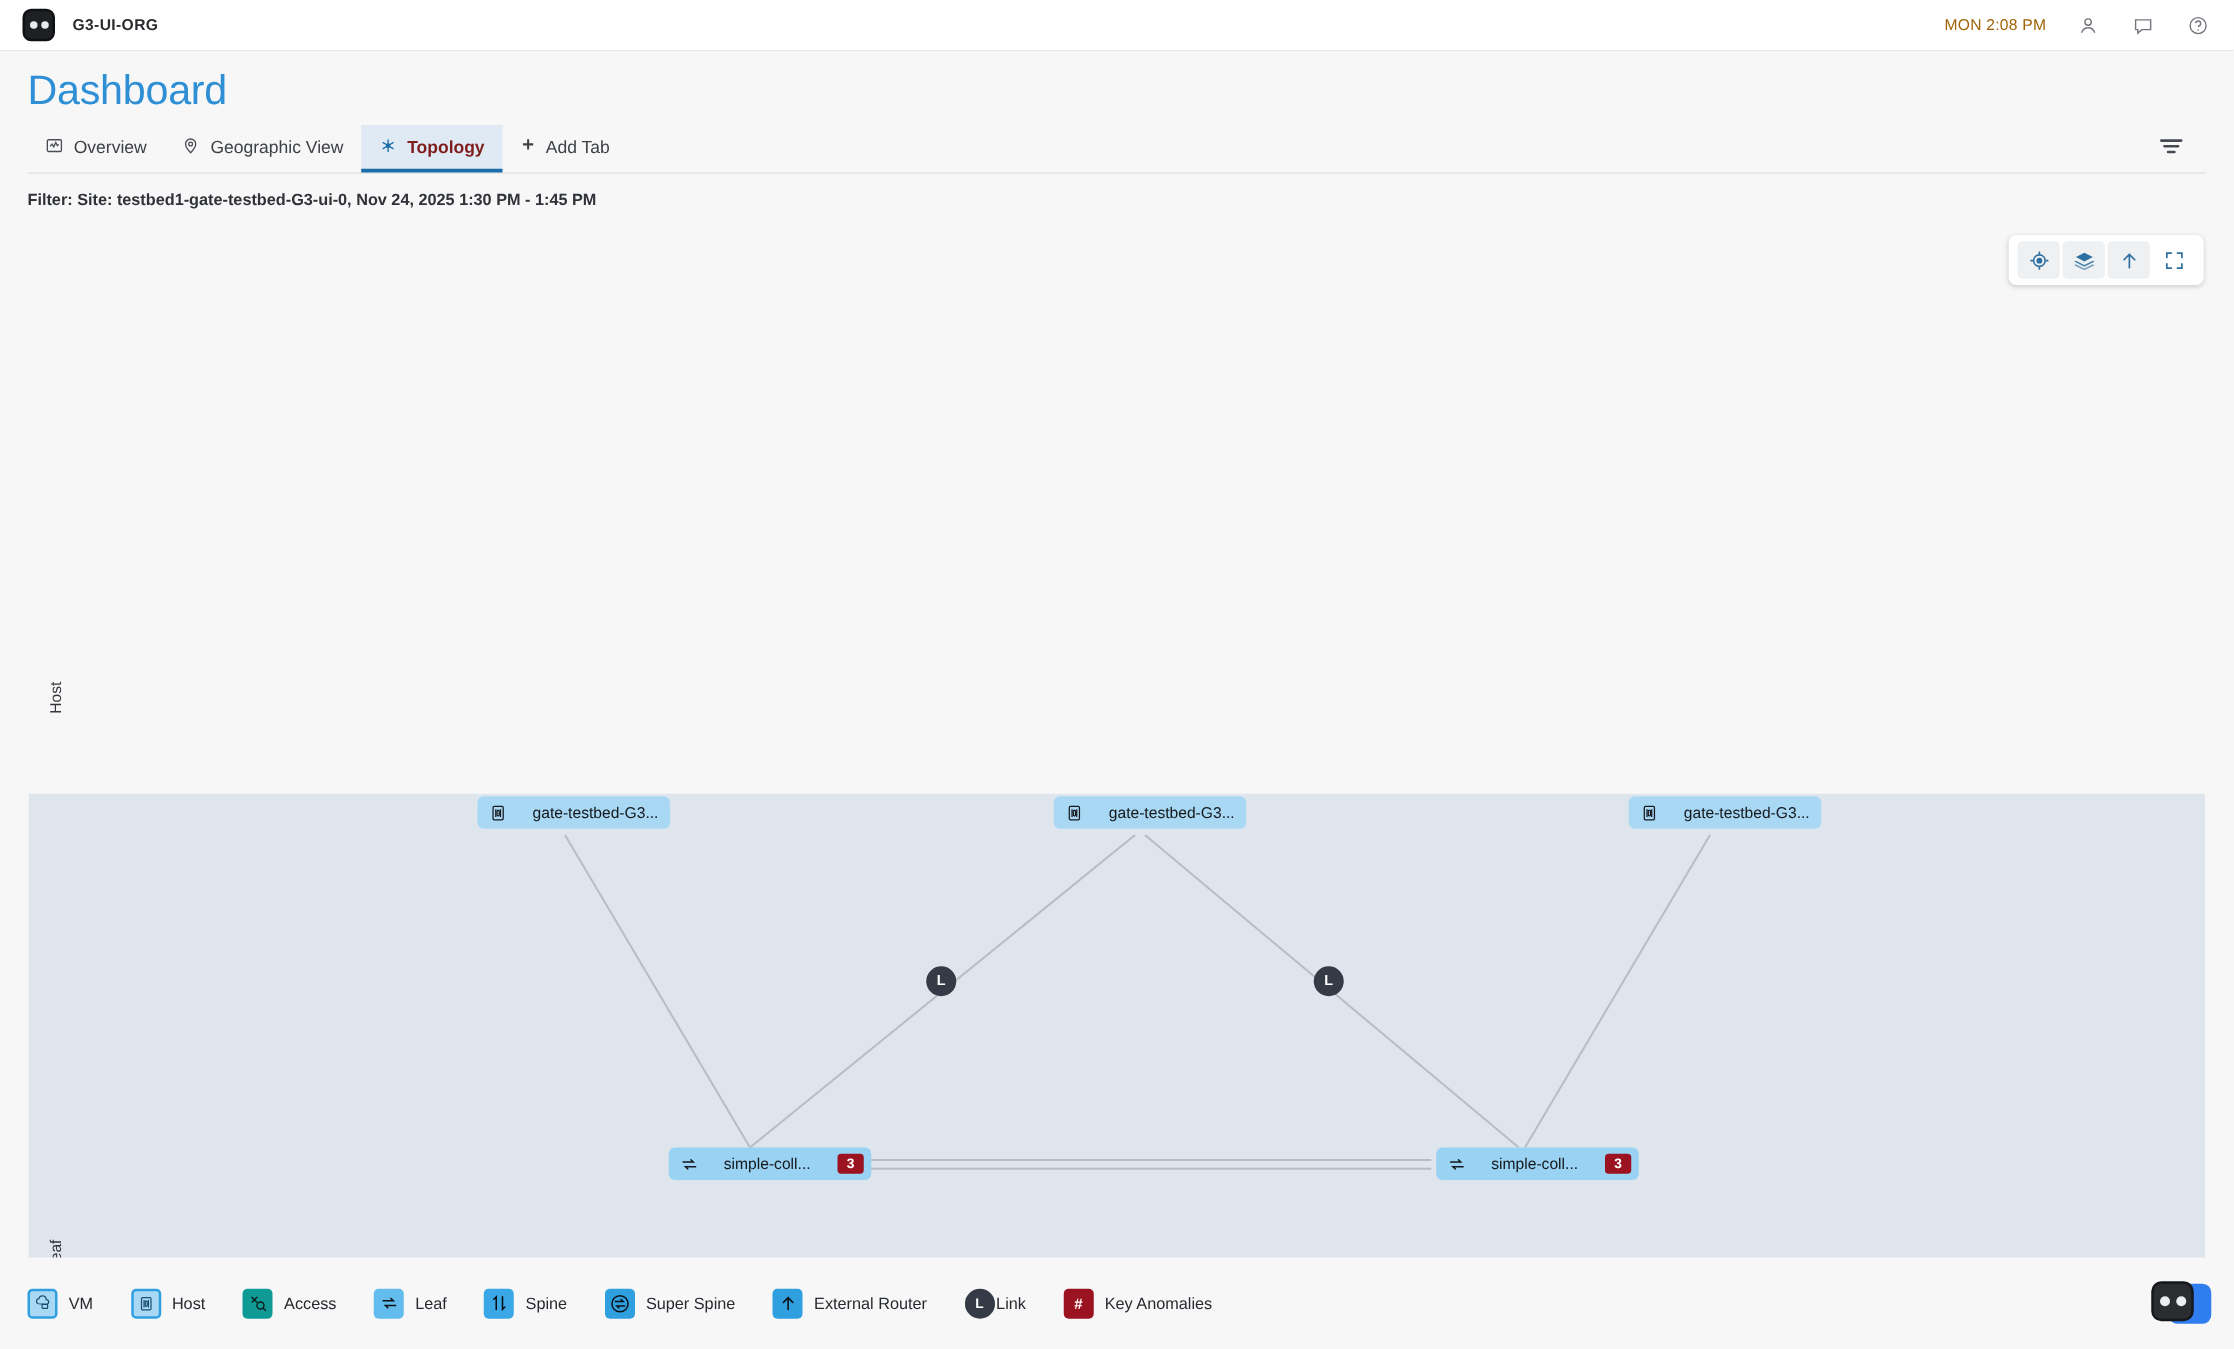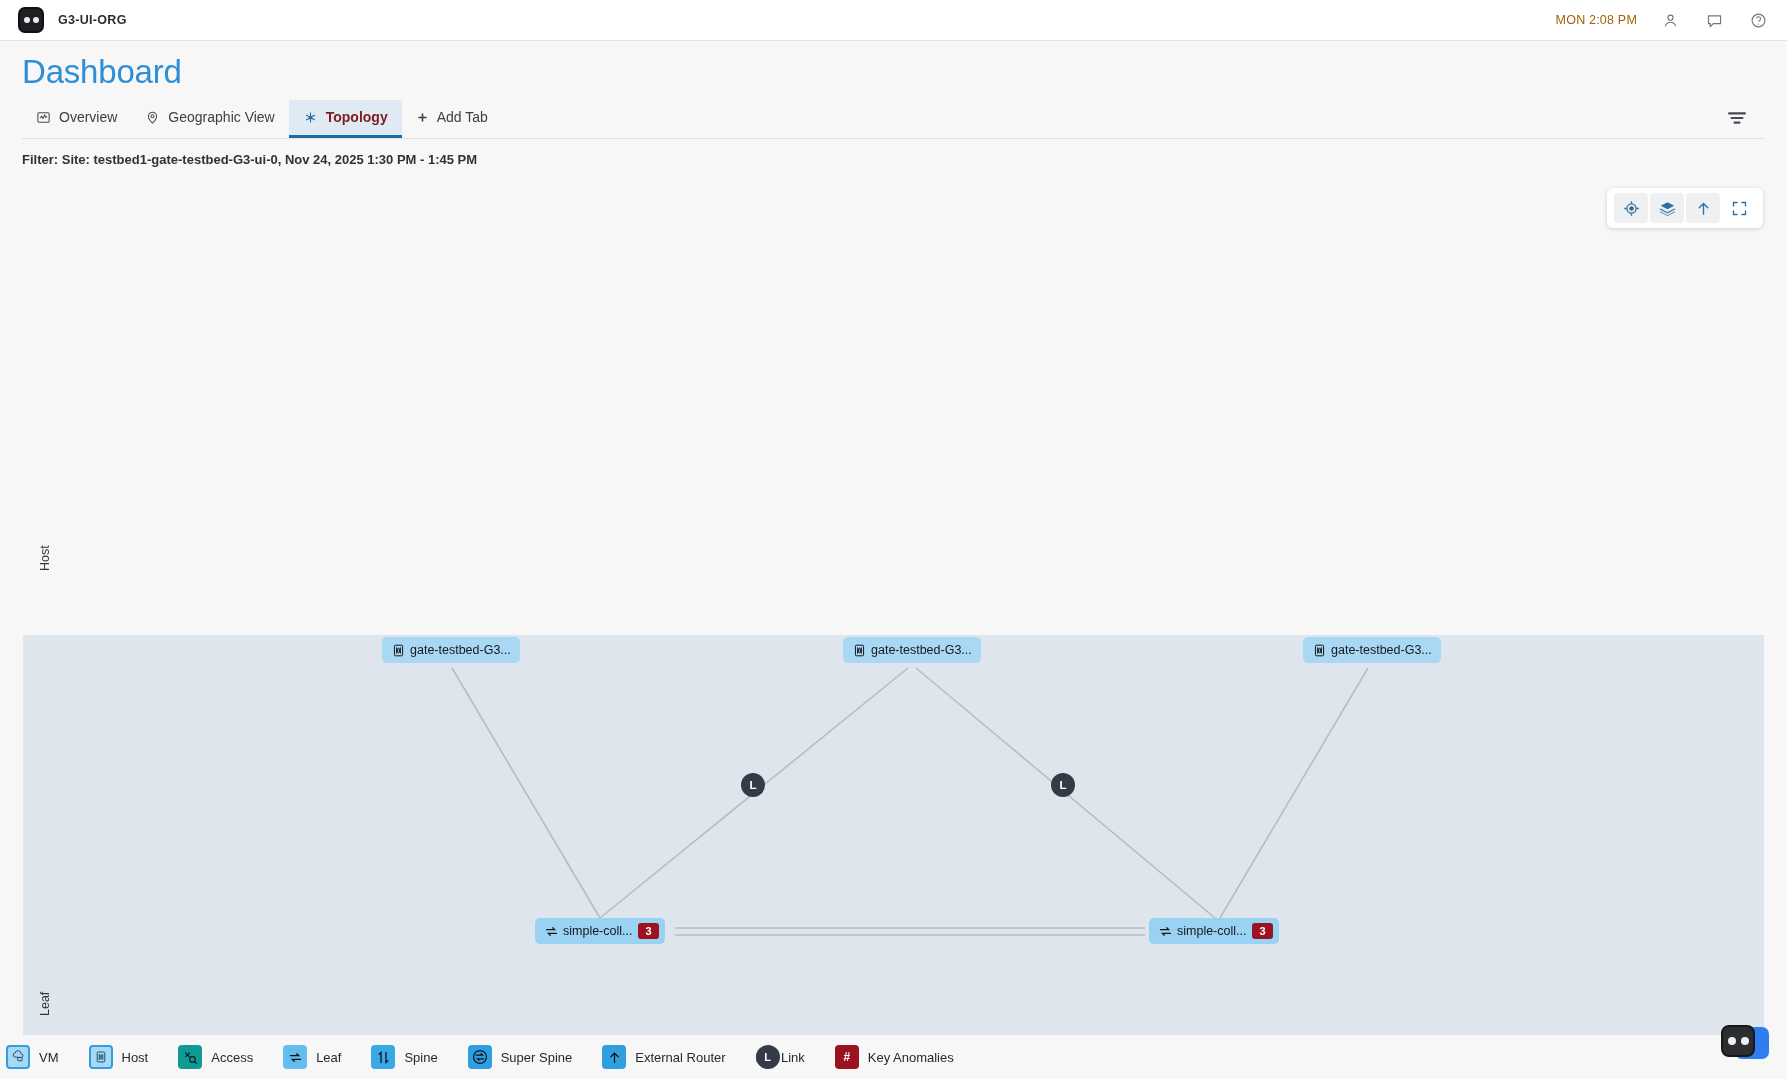--- a/index.html
+++ b/index.html
@@ -61,21 +61,21 @@
     border-top: 6px solid #4c5057;
   }
 
   
   .tabs-wrap {
     display: flex; align-items: flex-end;
     border-bottom: 1px solid #e0e1e4;
     margin-top: 12px; position: relative;
   }
   .tab {
-    display: flex; align-items: center; gap: 8px;
+    display: flex; gap: 8px;
     padding: 9px 14px 10px 14px; font-size: 14px; color: #3d4045;
     cursor: pointer; border-bottom: 3px solid transparent;
   }
   .tab.active {
     background: #dfeaf5; color: #7f1d1d; font-weight: bold;
     border-bottom: 3px solid #1b6ca8;
   }
   .tab svg { display: block; }
   .tab-add { color: #3d4045; }
   .filter-btn { margin-left: auto; padding: 4px 18px 8px 0; cursor: pointer; }
@@ -114,21 +114,21 @@
   .ctrl-btn {
     width: 34px; height: 30px; border-radius: 4px;
     display: flex; align-items: center; justify-content: center;
     color: #2c6fa0; cursor: pointer;
   }
   .ctrl-btn.filled { background: #eef0f2; }
 
   
   .node {
     position: absolute;
-    display: flex; align-items: center; gap: 4px;
+    display: flex; align-items: center; gap: 20px;
     background: #99d2f2; border-radius: 5px;
     height: 26px; padding: 0 9px;
     font-size: 12.5px; color: #15181c;
     white-space: nowrap; cursor: pointer;
   }
   .node.host { background: #a9d8f5; }
   .node .nlabel { font-size: 12.5px; }
   .badge {
     background: #9b1220; color: #fff; font-size: 11px;
     border-radius: 3px; padding: 2px 7px; font-weight: bold;
@@ -136,24 +136,24 @@
   }
   .lag {
     position: absolute; width: 24px; height: 24px; border-radius: 50%;
     background: #343a46; color: #fff; font-size: 11.5px; font-weight: bold;
     display: flex; align-items: center; justify-content: center; cursor: pointer;
   }
   svg.edges { position: absolute; left: 0; top: 0; overflow: visible; }
 
   
   .legend {
-    position: absolute; left: 0; bottom: 0; width: 1787px; height: 44px;
+    position: absolute; left: 0; bottom: 0; width: 1787px; height: 73px;
     background: #f7f7f8;
     display: flex; align-items: center; gap: 30px;
-    padding: 0 6px;
+    padding: 0 22px;
   }
   .leg-item { display: flex; align-items: center; gap: 9px; font-size: 13px; color: #26292e; }
   .leg-ico {
     width: 24px; height: 24px; border-radius: 4px;
     display: flex; align-items: center; justify-content: center;
   }
   .leg-ico.vm { background: #a9d8f5; border: 2px solid #2f9fe0; }
   .leg-ico.host { background: #a9d8f5; border: 2px solid #2f9fe0; }
   .leg-ico.access { background: #0f9a96; }
   .leg-ico.leaf { background: #62bdee; }

